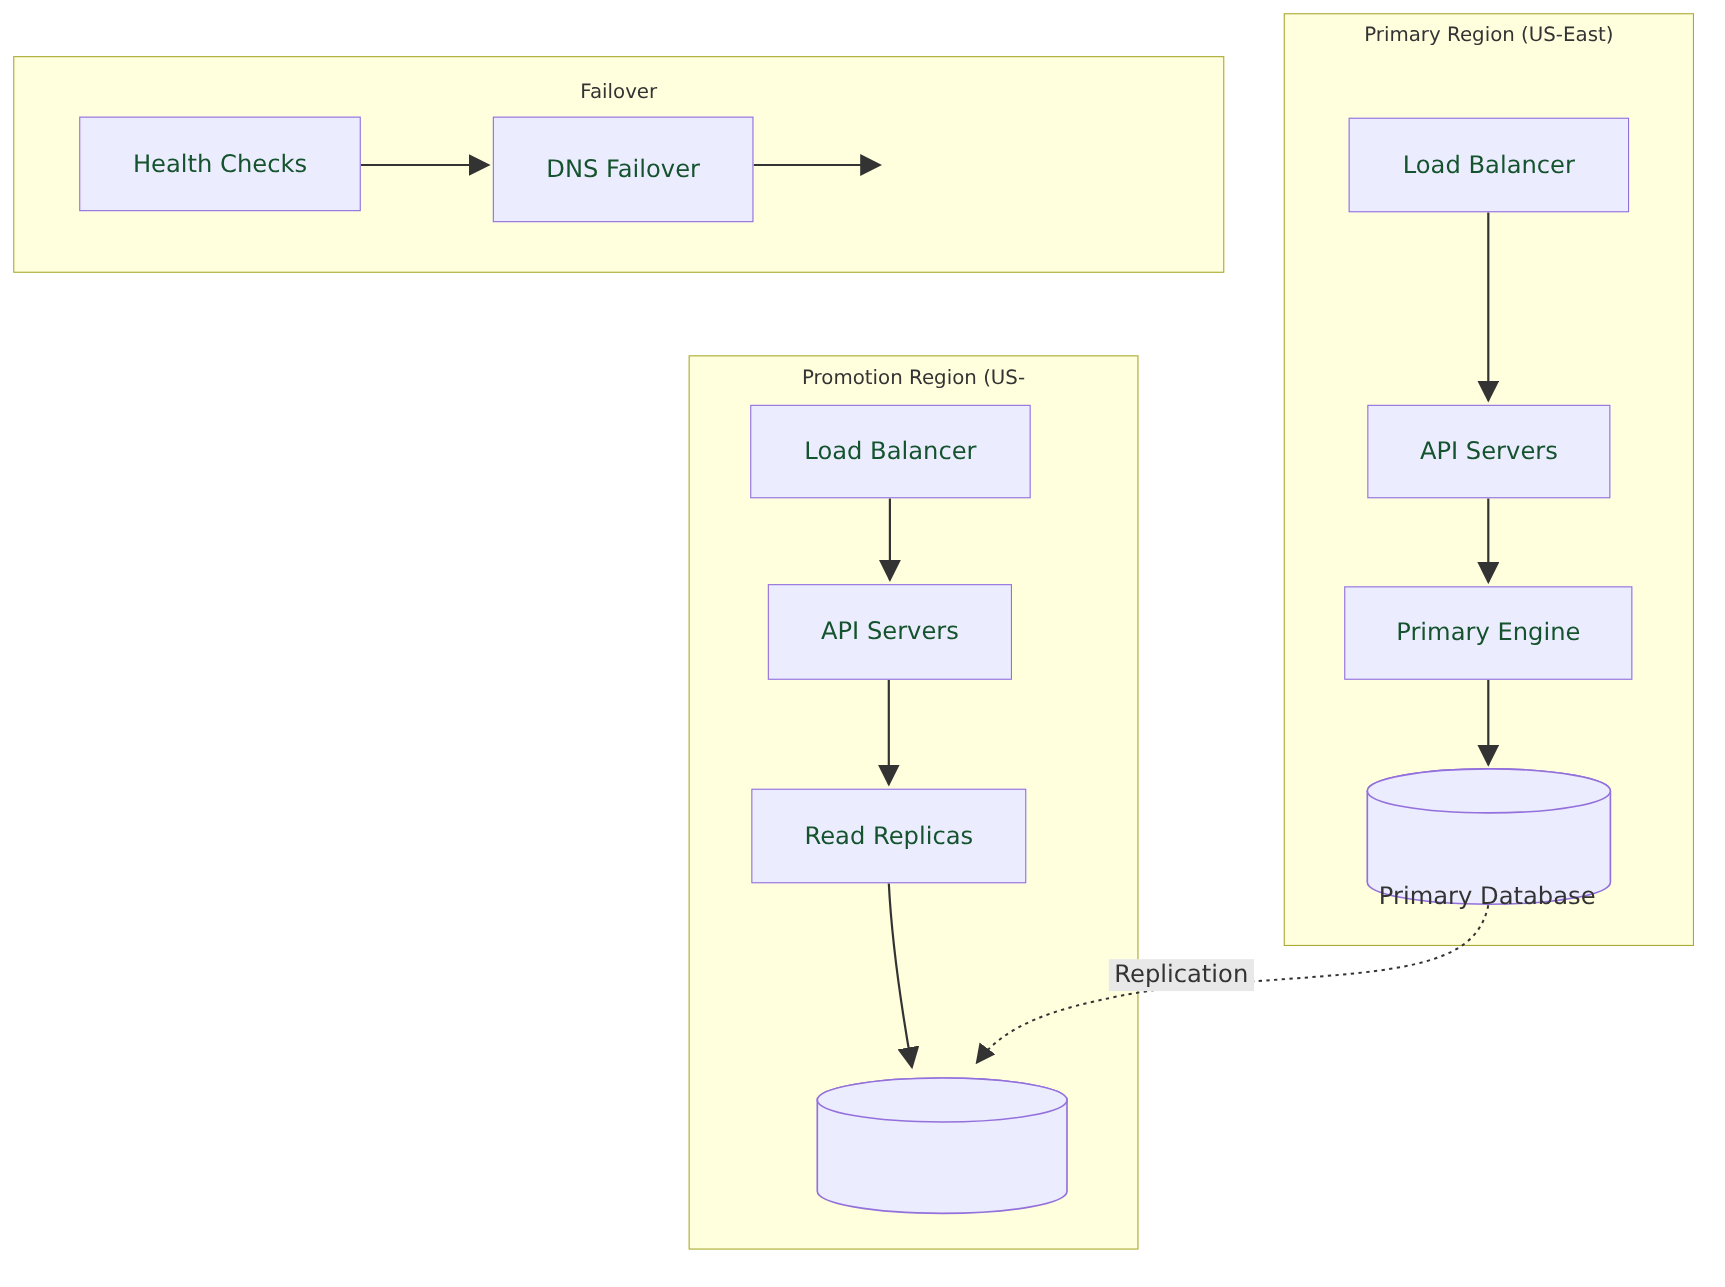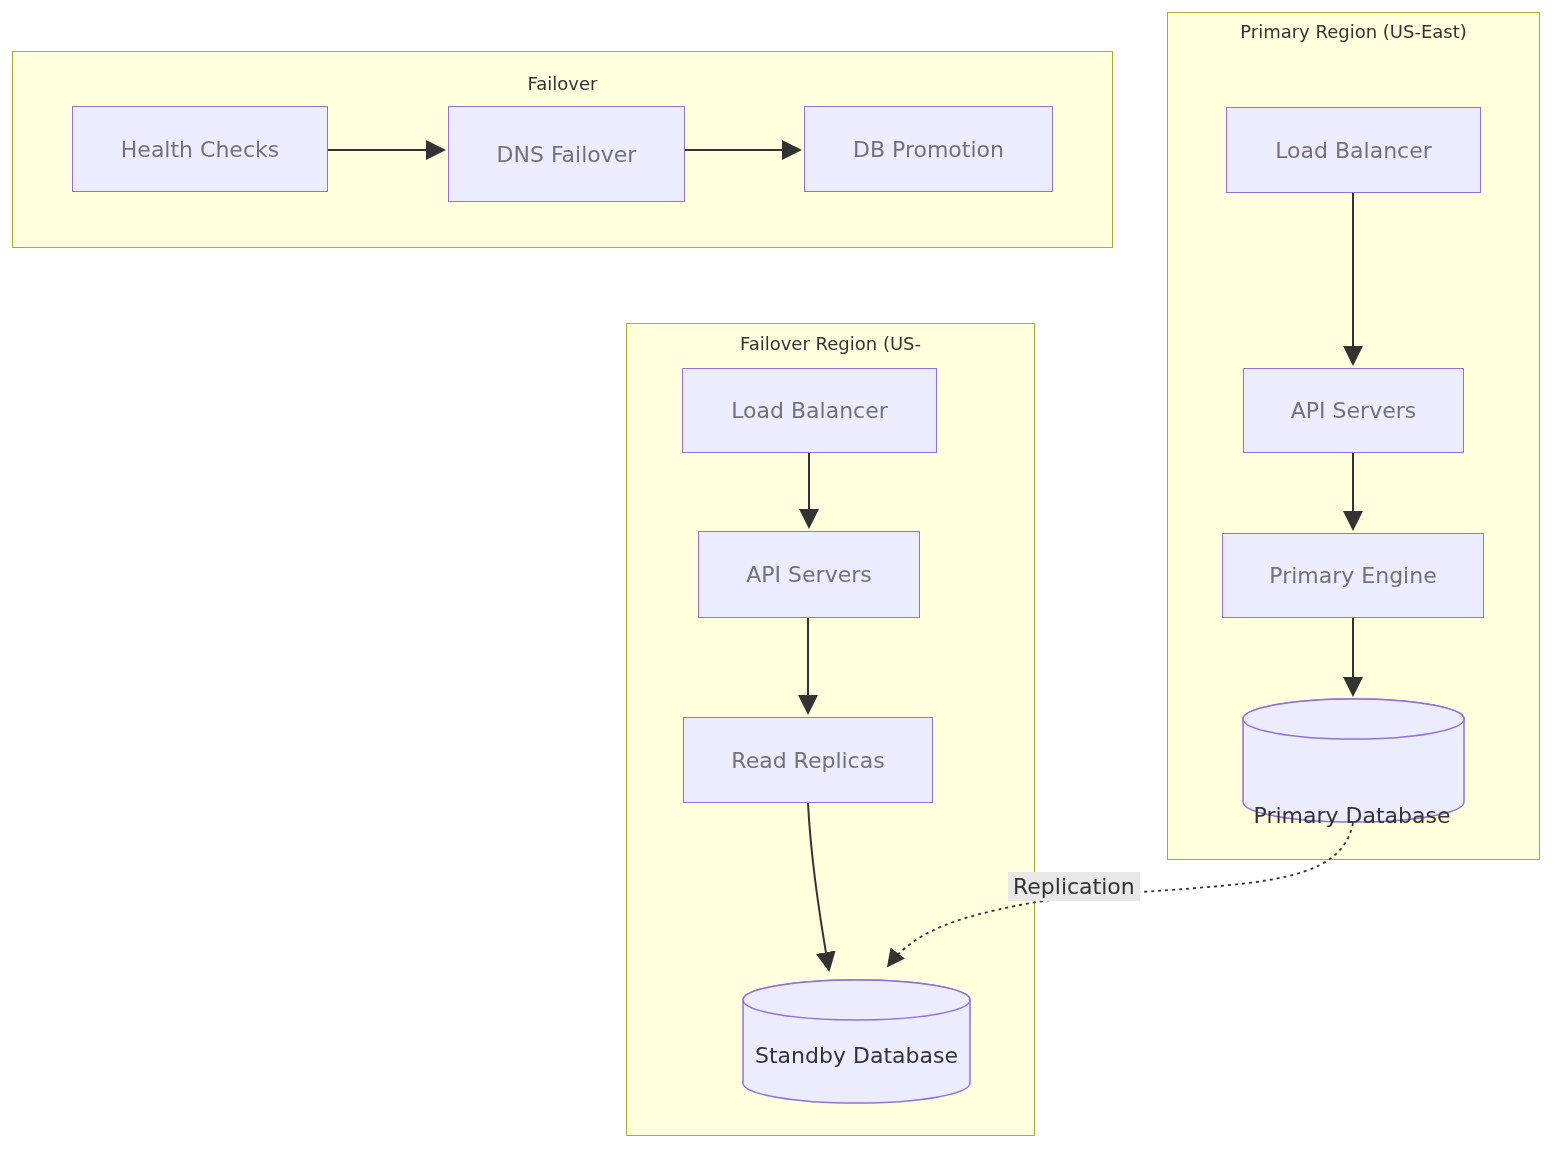--- a/index.html
+++ b/index.html
@@ -55,21 +55,21 @@
   }
   .node {
     position: absolute;
     background: #ececff;
     border: 1.5px solid #9370db;
     box-sizing: border-box;
     display: flex;
     align-items: center;
     justify-content: center;
     font-size: 22px;
-    color: #737373;
+    color: #14532d;
     z-index: 2;
     text-align: center;
   }
   .cyl-label {
     position: absolute;
     display: flex;
     align-items: center;
     justify-content: center;
     font-size: 22px;
     color: #333333;
@@ -89,21 +89,21 @@
 </head>
 <body>
 
 <div class="canvas">
 
   <div class="cluster" style="left:12px; top:51px; width:1101px; height:197px;">
     <div class="cluster-title" style="top:21px;">Failover</div>
   </div>
 
   <div class="cluster" style="left:626px; top:323px; width:409px; height:813px;">
-    <div class="cluster-title" style="top:9px;">Failover Region (US-</div>
+    <div class="cluster-title" style="top:9px;">Promotion Region (US-</div>
   </div>
 
   <div class="cluster" style="left:1167px; top:12px; width:373px; height:848px;">
     <div class="cluster-title" style="top:8px;">Primary Region (US-East)</div>
   </div>
 
   <svg class="edges-layer" width="1568" height="1170" viewBox="0 0 1568 1170">
     <defs>
       <marker id="arrow" viewBox="0 0 10 10" refX="9" refY="5" markerWidth="10" markerHeight="10" orient="auto-start-reverse">
         <path d="M0,0 L10,5 L0,10 z" fill="#333333"></path>
@@ -129,26 +129,24 @@
     </g>
 
     <g>
       <path class="cyl" d="M743,1000 L743,1083 A113.5,20 0 0 0 970,1083 L970,1000 A113.5,20 0 0 0 743,1000 Z"></path>
       <ellipse class="cyl" cx="856.5" cy="1000" rx="113.5" ry="20"></ellipse>
     </g>
   </svg>
 
   <div class="node" style="left:72px; top:106px; width:256px; height:86px;">Health Checks</div>
   <div class="node" style="left:448px; top:106px; width:237px; height:96px;">DNS Failover</div>
-  <div class="node" style="left:804px; top:106px; width:249px; height:86px;">DB Promotion</div>
 
   <div class="node" style="left:682px; top:368px; width:255px; height:85px;">Load Balancer</div>
   <div class="node" style="left:698px; top:531px; width:222px; height:87px;">API Servers</div>
   <div class="node" style="left:683px; top:717px; width:250px; height:86px;">Read Replicas</div>
-  <div class="cyl-label" style="left:743px; top:1032px; width:227px; height:46px;">Standby Database</div>
 
   <div class="node" style="left:1226px; top:107px; width:255px; height:86px;">Load Balancer</div>
   <div class="node" style="left:1243px; top:368px; width:221px; height:85px;">API Servers</div>
   <div class="node" style="left:1222px; top:533px; width:262px; height:85px;">Primary Engine</div>
   <div class="cyl-label" style="left:1243px; top:792px; width:218px; height:46px;">Primary Database</div>
 
   <div class="edge-label" style="left:1008px; top:872px;">Replication</div>
 
 </div>
 

